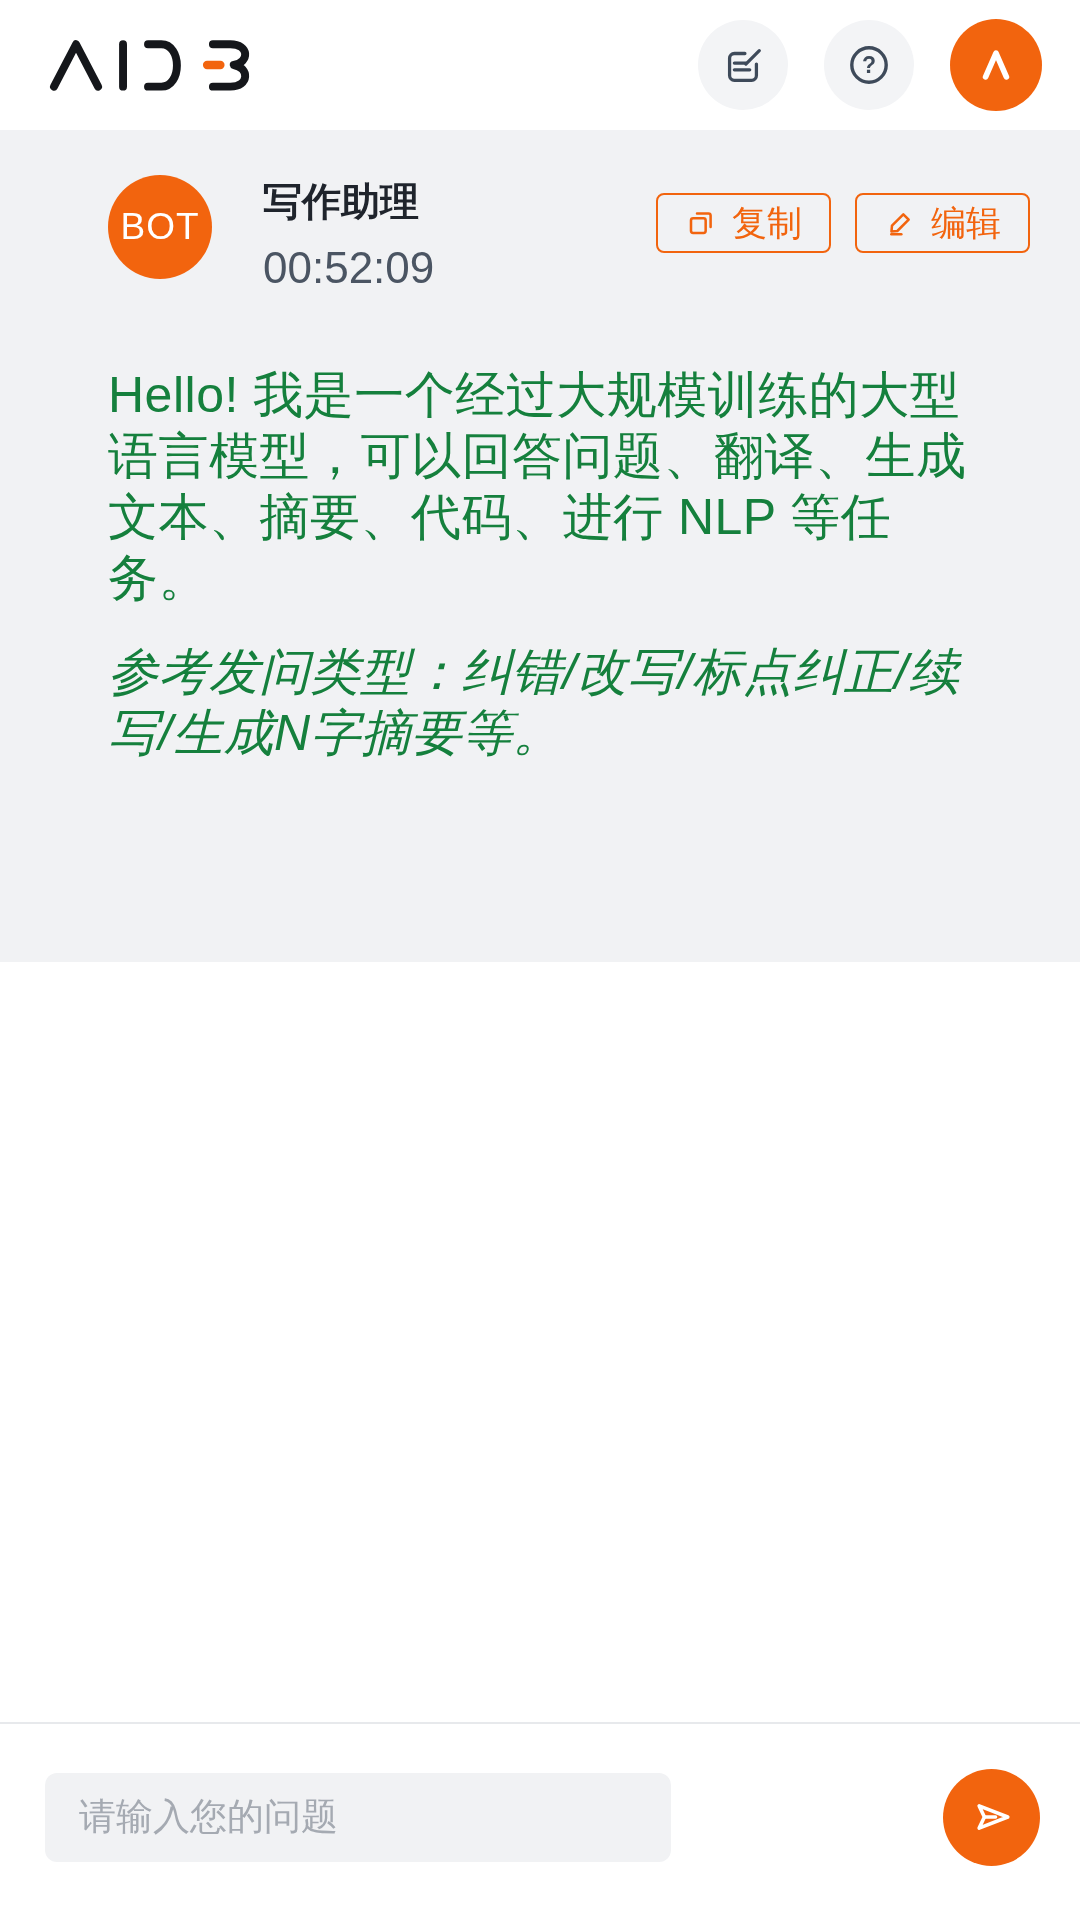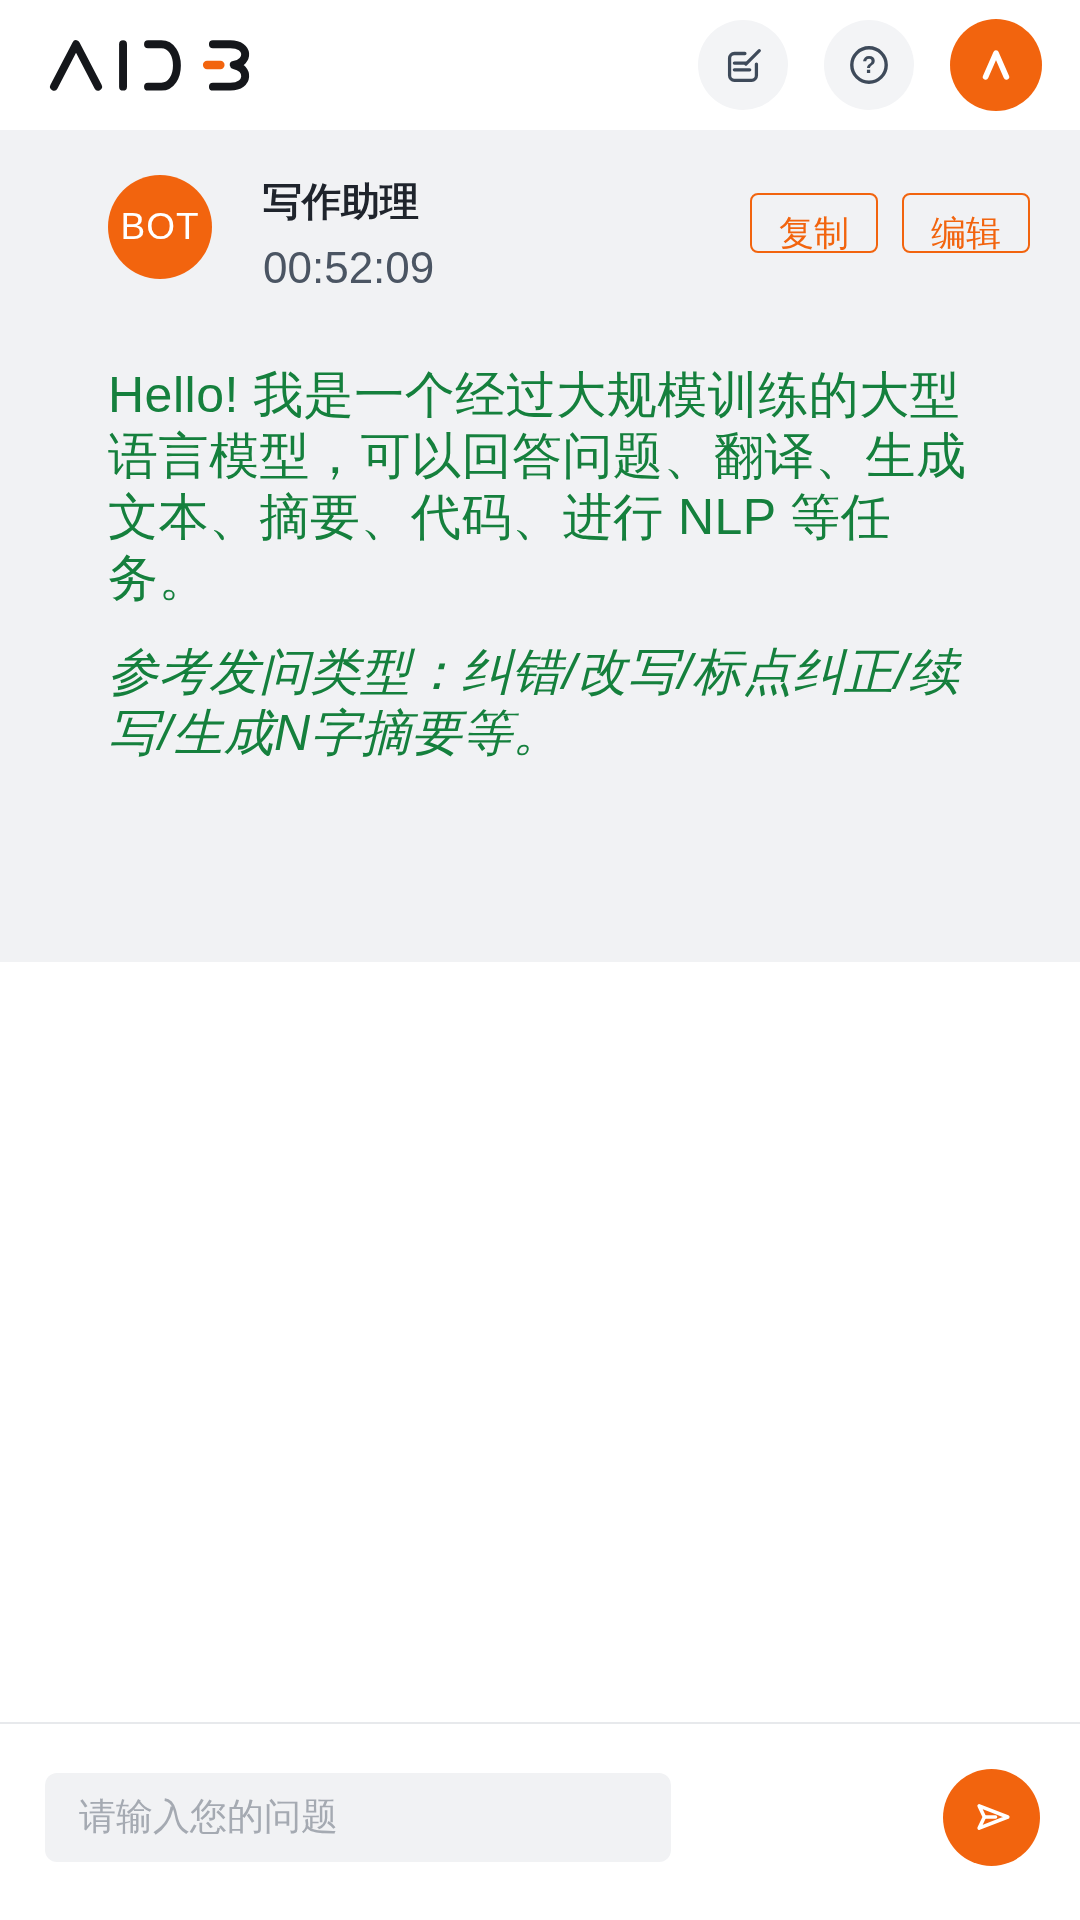--- a/index.html
+++ b/index.html
@@ -51,21 +51,20 @@
   .msg-time { font-size:44px; color:#4b5563; margin-top:16px; line-height:1.2; }
   .msg-actions { margin-left:auto; display:flex; gap:24px; padding-top:18px; }
   .action-btn {
     display:flex; align-items:center; gap:15px;
     height:60px; padding:0 27px;
     background:transparent;
     border:2.5px solid #f2640e; border-radius:8px;
     color:#f2640e; font-size:35px;
     font-family:inherit;
     cursor:pointer;
-    flex-direction:column;
   }
   .msg-body { margin-top:70px; max-width:866px; }
   .msg-body p {
     font-size:50px; line-height:61px; color:#15803d;
     letter-spacing:0.5px;
   }
   .msg-body p + p { margin-top:33px; }
   .msg-body p.hint { font-style:italic; }
 
   

